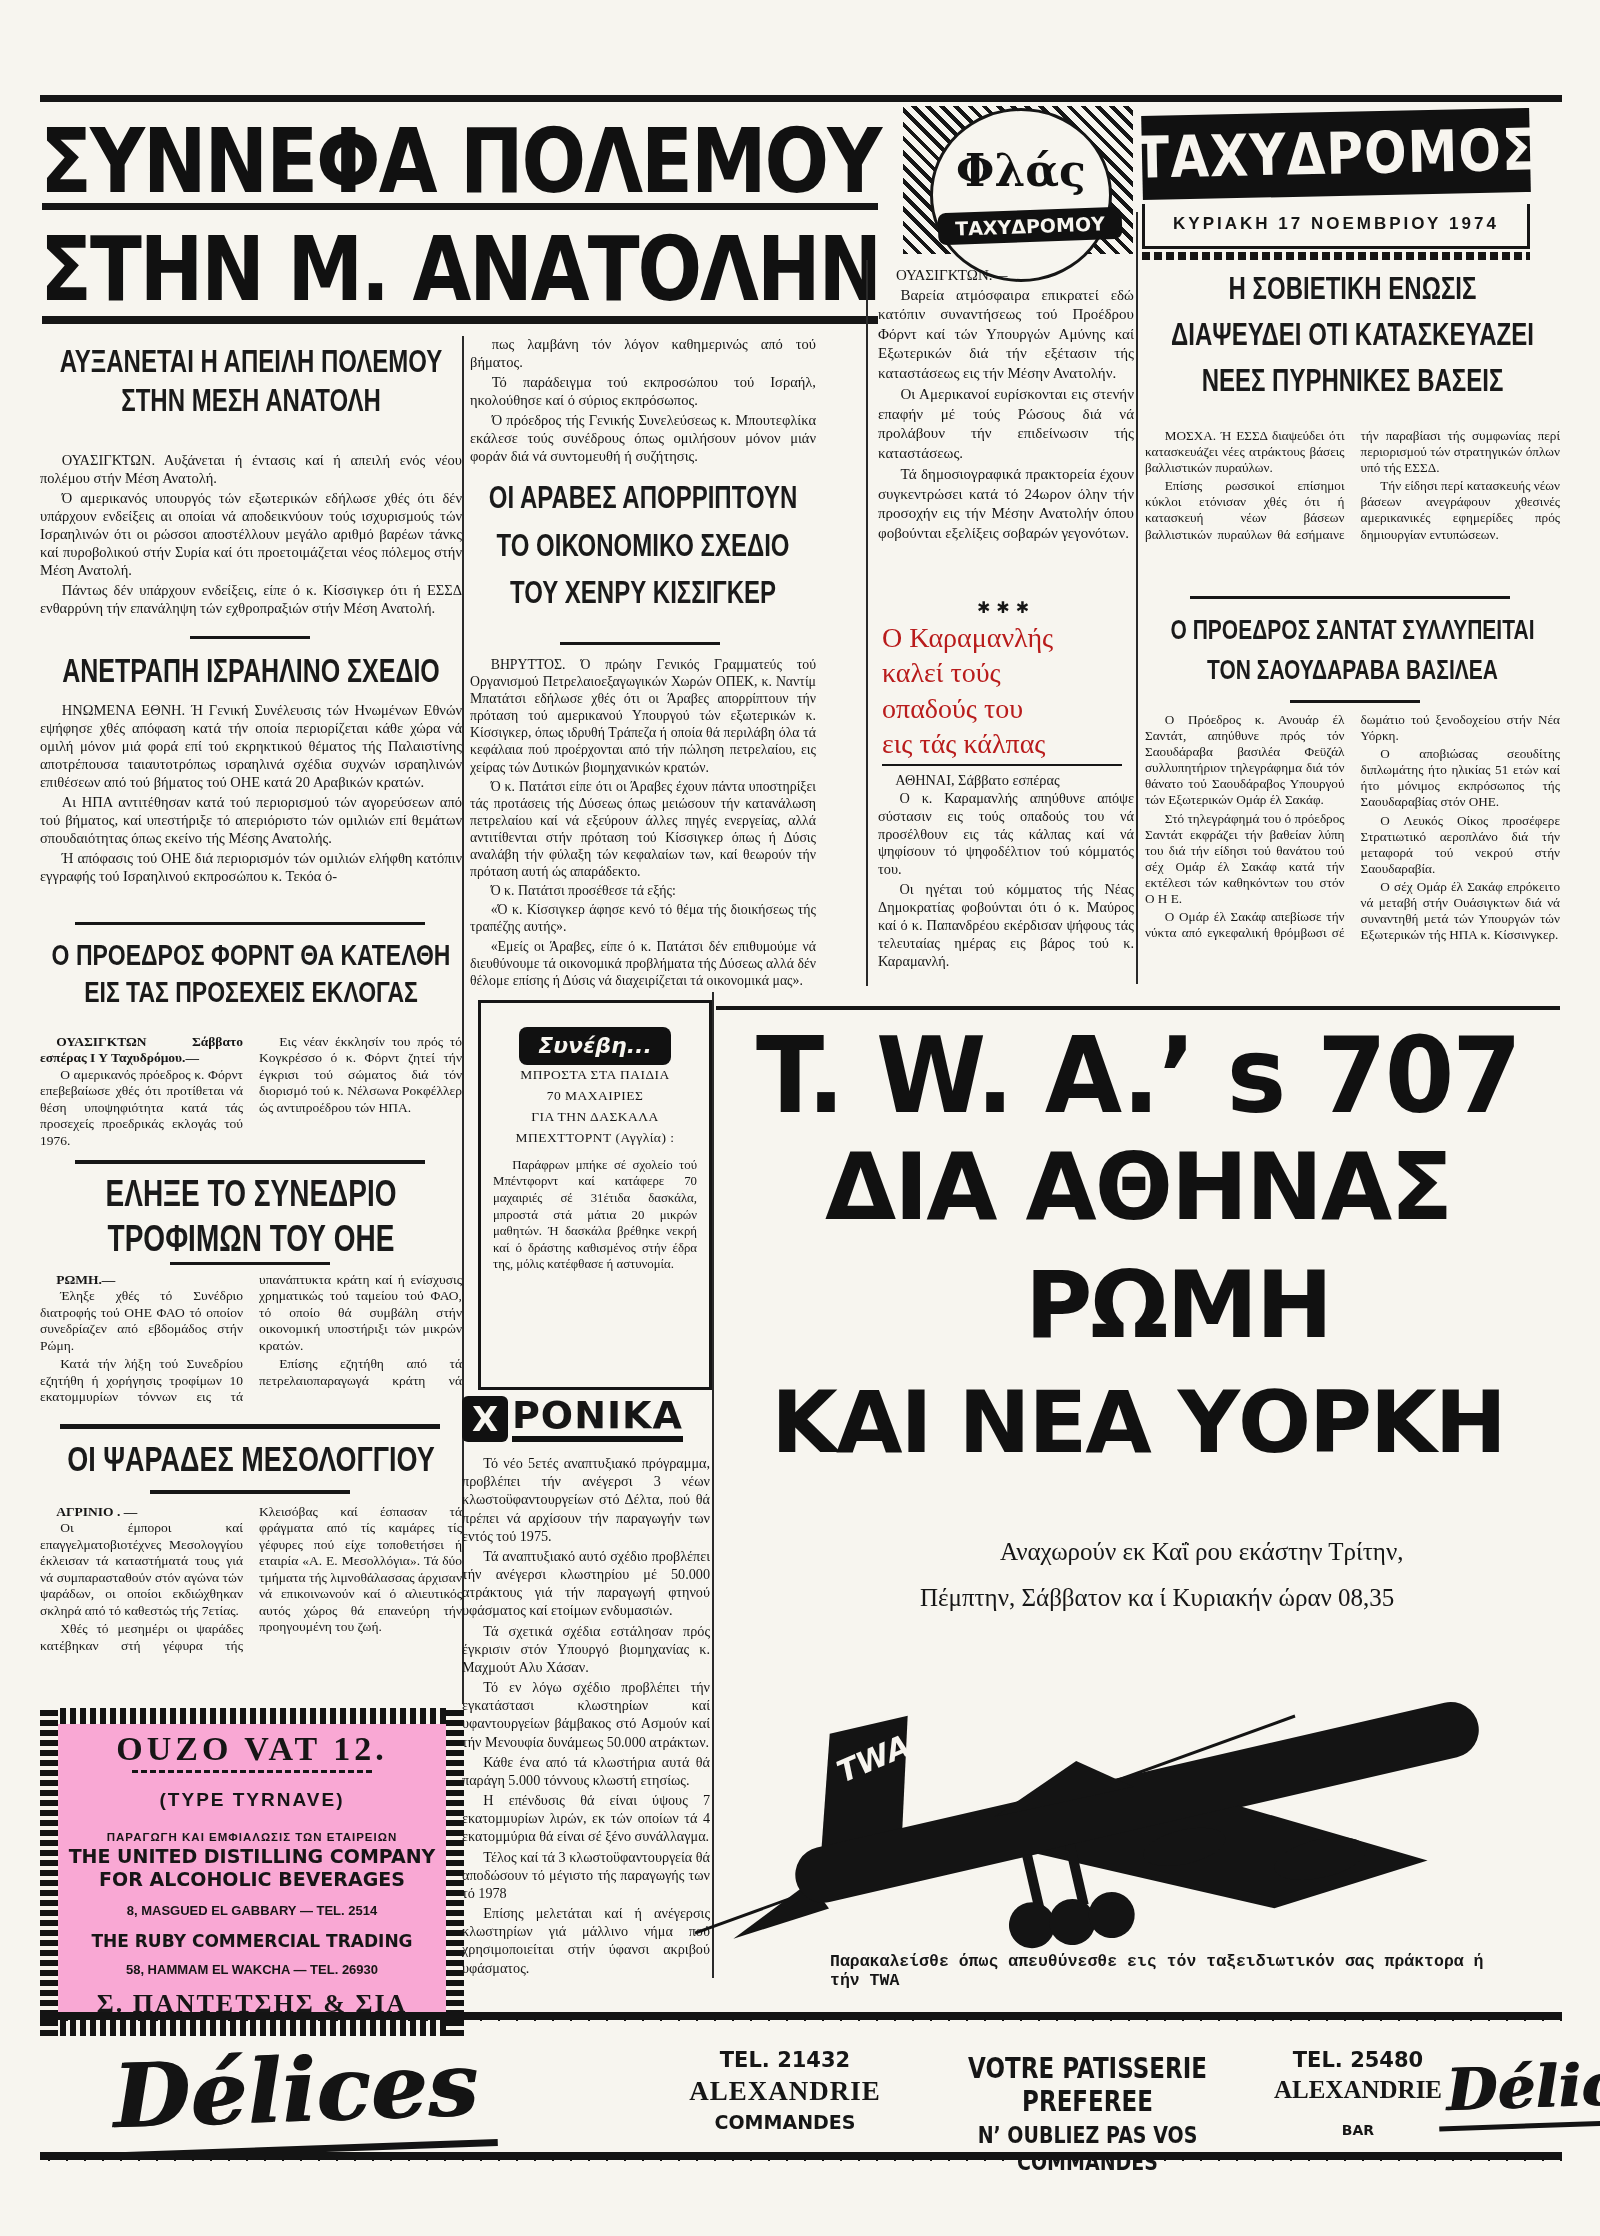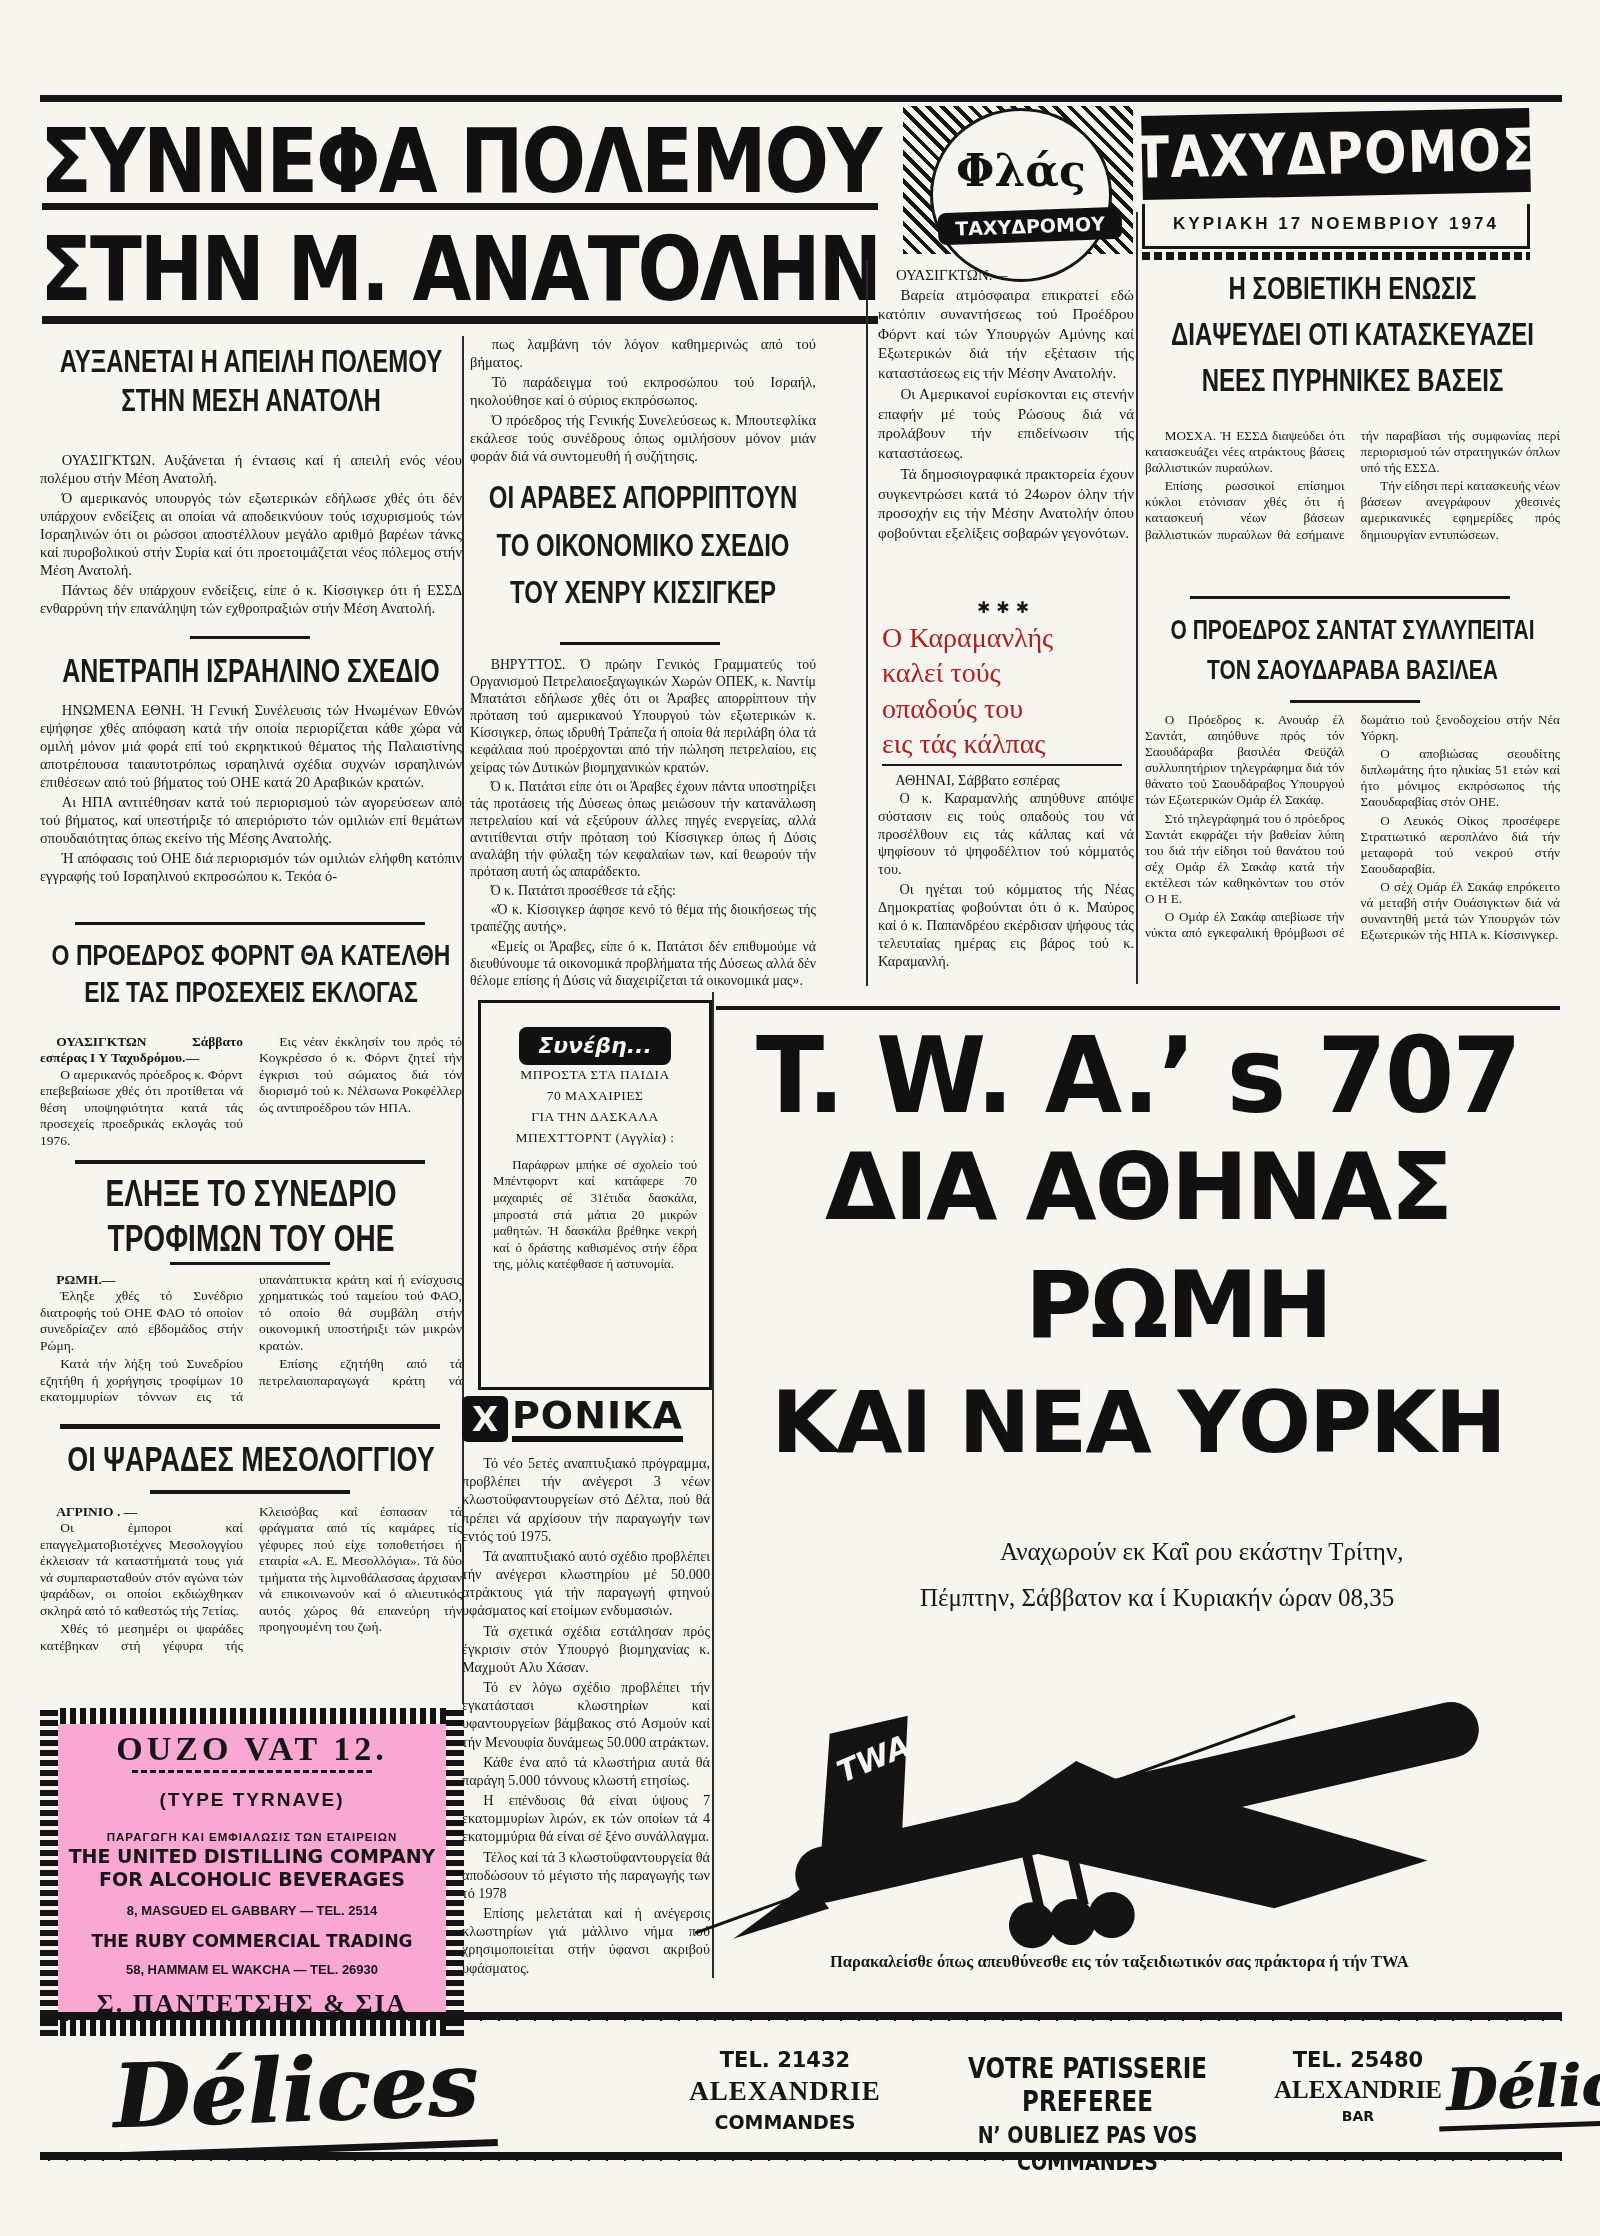--- a/index.html
+++ b/index.html
@@ -277,40 +277,40 @@
         <ellipse cx="608" cy="292" rx="47" ry="19"></ellipse>
         <rect x="318" y="222" width="10" height="58"></rect>
         <rect x="362" y="222" width="10" height="62"></rect>
         <circle cx="312" cy="292" r="23"></circle>
         <circle cx="352" cy="298" r="23"></circle>
         <circle cx="392" cy="300" r="23"></circle>
         <text x="158" y="108" fill="#f7f5ef" font-family="DejaVu Sans, sans-serif" font-size="30" font-style="italic" font-weight="bold" transform="rotate(-10 175 100)">TWA</text>
       </g>
     </svg>
   </div>
-  <div class="abs" style="left:830px;top:1952px;width:690px;font-size:16.5px;font-family:Liberation Serif, serif;font-weight:bold;">Παρακαλείσθε όπως απευθύνεσθε εις τόν ταξειδιωτικόν σας πράκτορα ή τήν TWA</div>
+  <div class="abs" style="left:830px;top:1952px;width:690px;font-size:16.5px;font-family:Liberation Mono, monospace;font-weight:bold;">Παρακαλείσθε όπως απευθύνεσθε εις τόν ταξειδιωτικόν σας πράκτορα ή τήν TWA</div>
 
   <div class="zigzag" style="left:40px;top:2012px;width:1522px;"></div>
 
   <div class="abs script-logo" style="left:95px;top:2038px;font-size:88px;border-bottom:7px solid #141414;padding:0 18px 4px;transform:rotate(-2deg);">Délices</div>
 
   <div class="abs" style="left:655px;top:2048px;width:260px;text-align:center;">
     <div style="font-family:'DejaVu Sans',sans-serif;font-weight:900;font-size:21px;">TEL. 21432</div>
     <div style="margin-top:4px;font-family:'Liberation Serif',serif;font-weight:bold;font-size:27px;letter-spacing:1px;">ALEXANDRIE</div>
     <div style="margin-top:4px;font-family:'DejaVu Sans',sans-serif;font-weight:900;font-size:19px;">COMMANDES</div>
   </div>
 
   <div class="abs" style="left:915px;top:2052px;width:345px;text-align:center;">
     <div style="font-family:'DejaVu Sans',sans-serif;font-weight:900;font-size:23px;transform:scaleY(1.25);transform-origin:top center;">VOTRE PATISSERIE PREFEREE</div>
     <div style="margin-top:16px;font-family:'DejaVu Sans',sans-serif;font-weight:900;font-size:19px;transform:scaleY(1.25);transform-origin:top center;">N’ OUBLIEZ PAS VOS COMMANDES</div>
   </div>
 
   <div class="abs" style="left:1268px;top:2048px;width:180px;text-align:center;">
     <div style="font-family:'DejaVu Sans',sans-serif;font-weight:900;font-size:21px;">TEL. 25480</div>
     <div style="margin-top:4px;font-family:'Liberation Serif',serif;font-weight:bold;font-size:25px;">ALEXANDRIE</div>
-    <div style="margin-top:4px;font-family:'DejaVu Sans',sans-serif;font-weight:900;font-size:14px;text-align:center;">BAR</div>
+    <div style="margin-top:18px;font-family:'DejaVu Sans',sans-serif;font-weight:900;font-size:14px;text-align:center;">BAR</div>
   </div>
 
   <div class="abs script-logo" style="left:1438px;top:2052px;font-size:58px;border-bottom:5px solid #141414;padding:0 8px 2px;transform:rotate(-2deg);">Délices</div>
 
   <div class="zigzag" style="left:40px;top:2152px;width:1522px;"></div>
 
 </div>
 
 </body></html>

